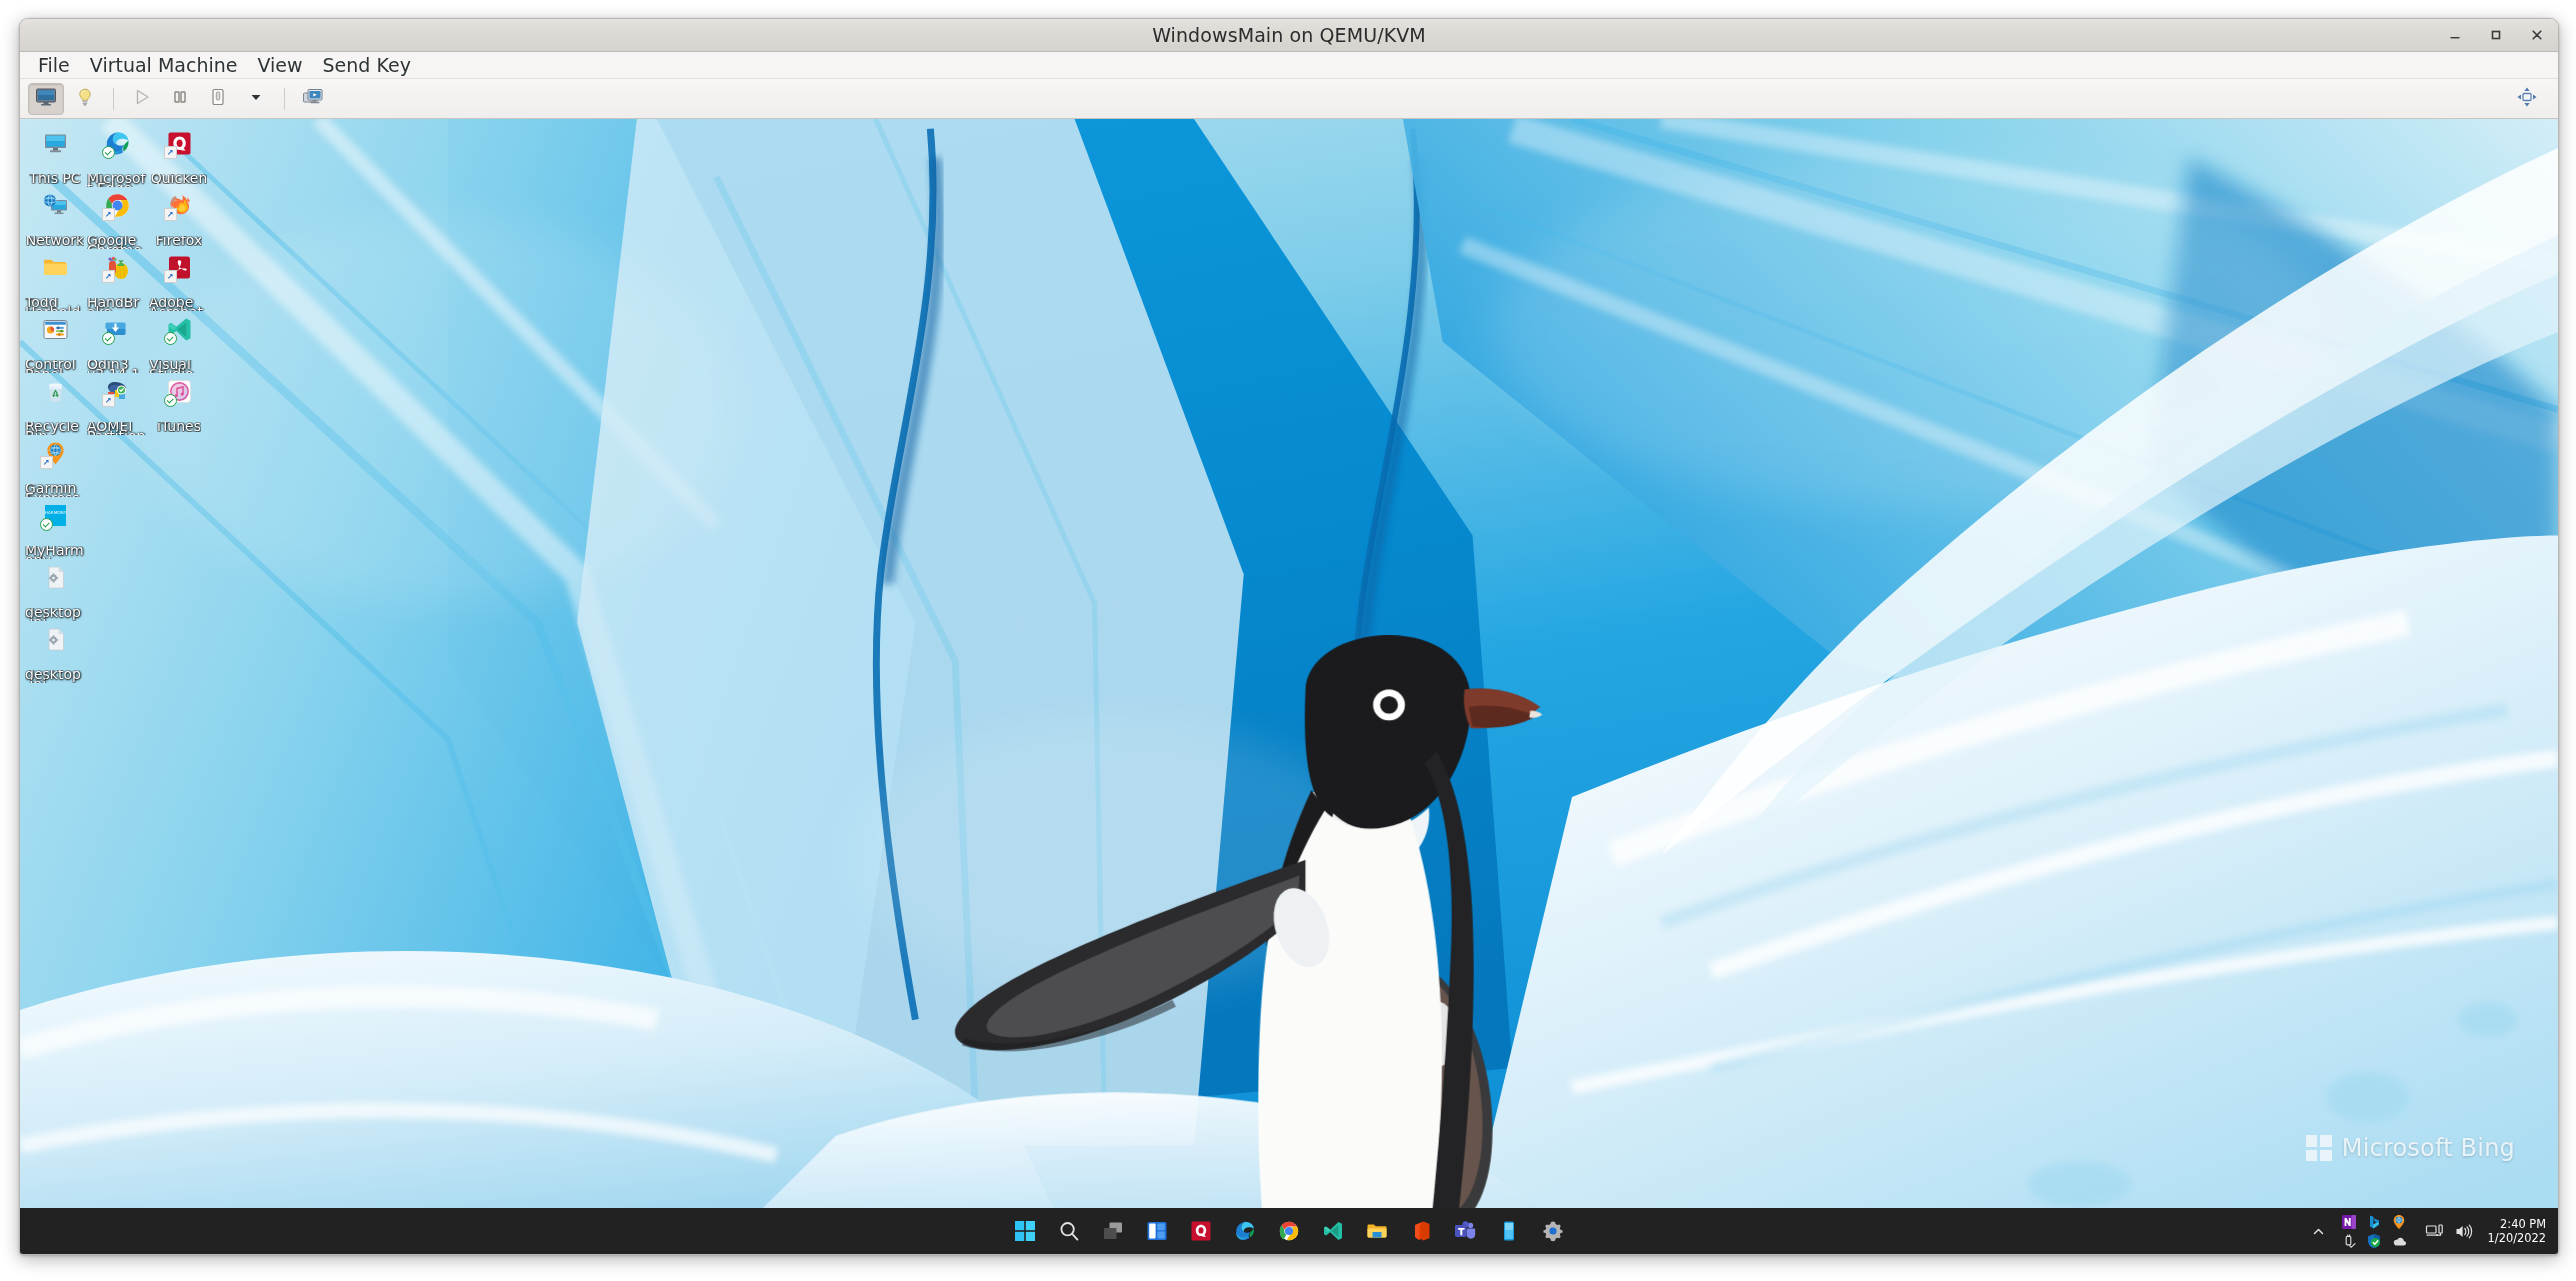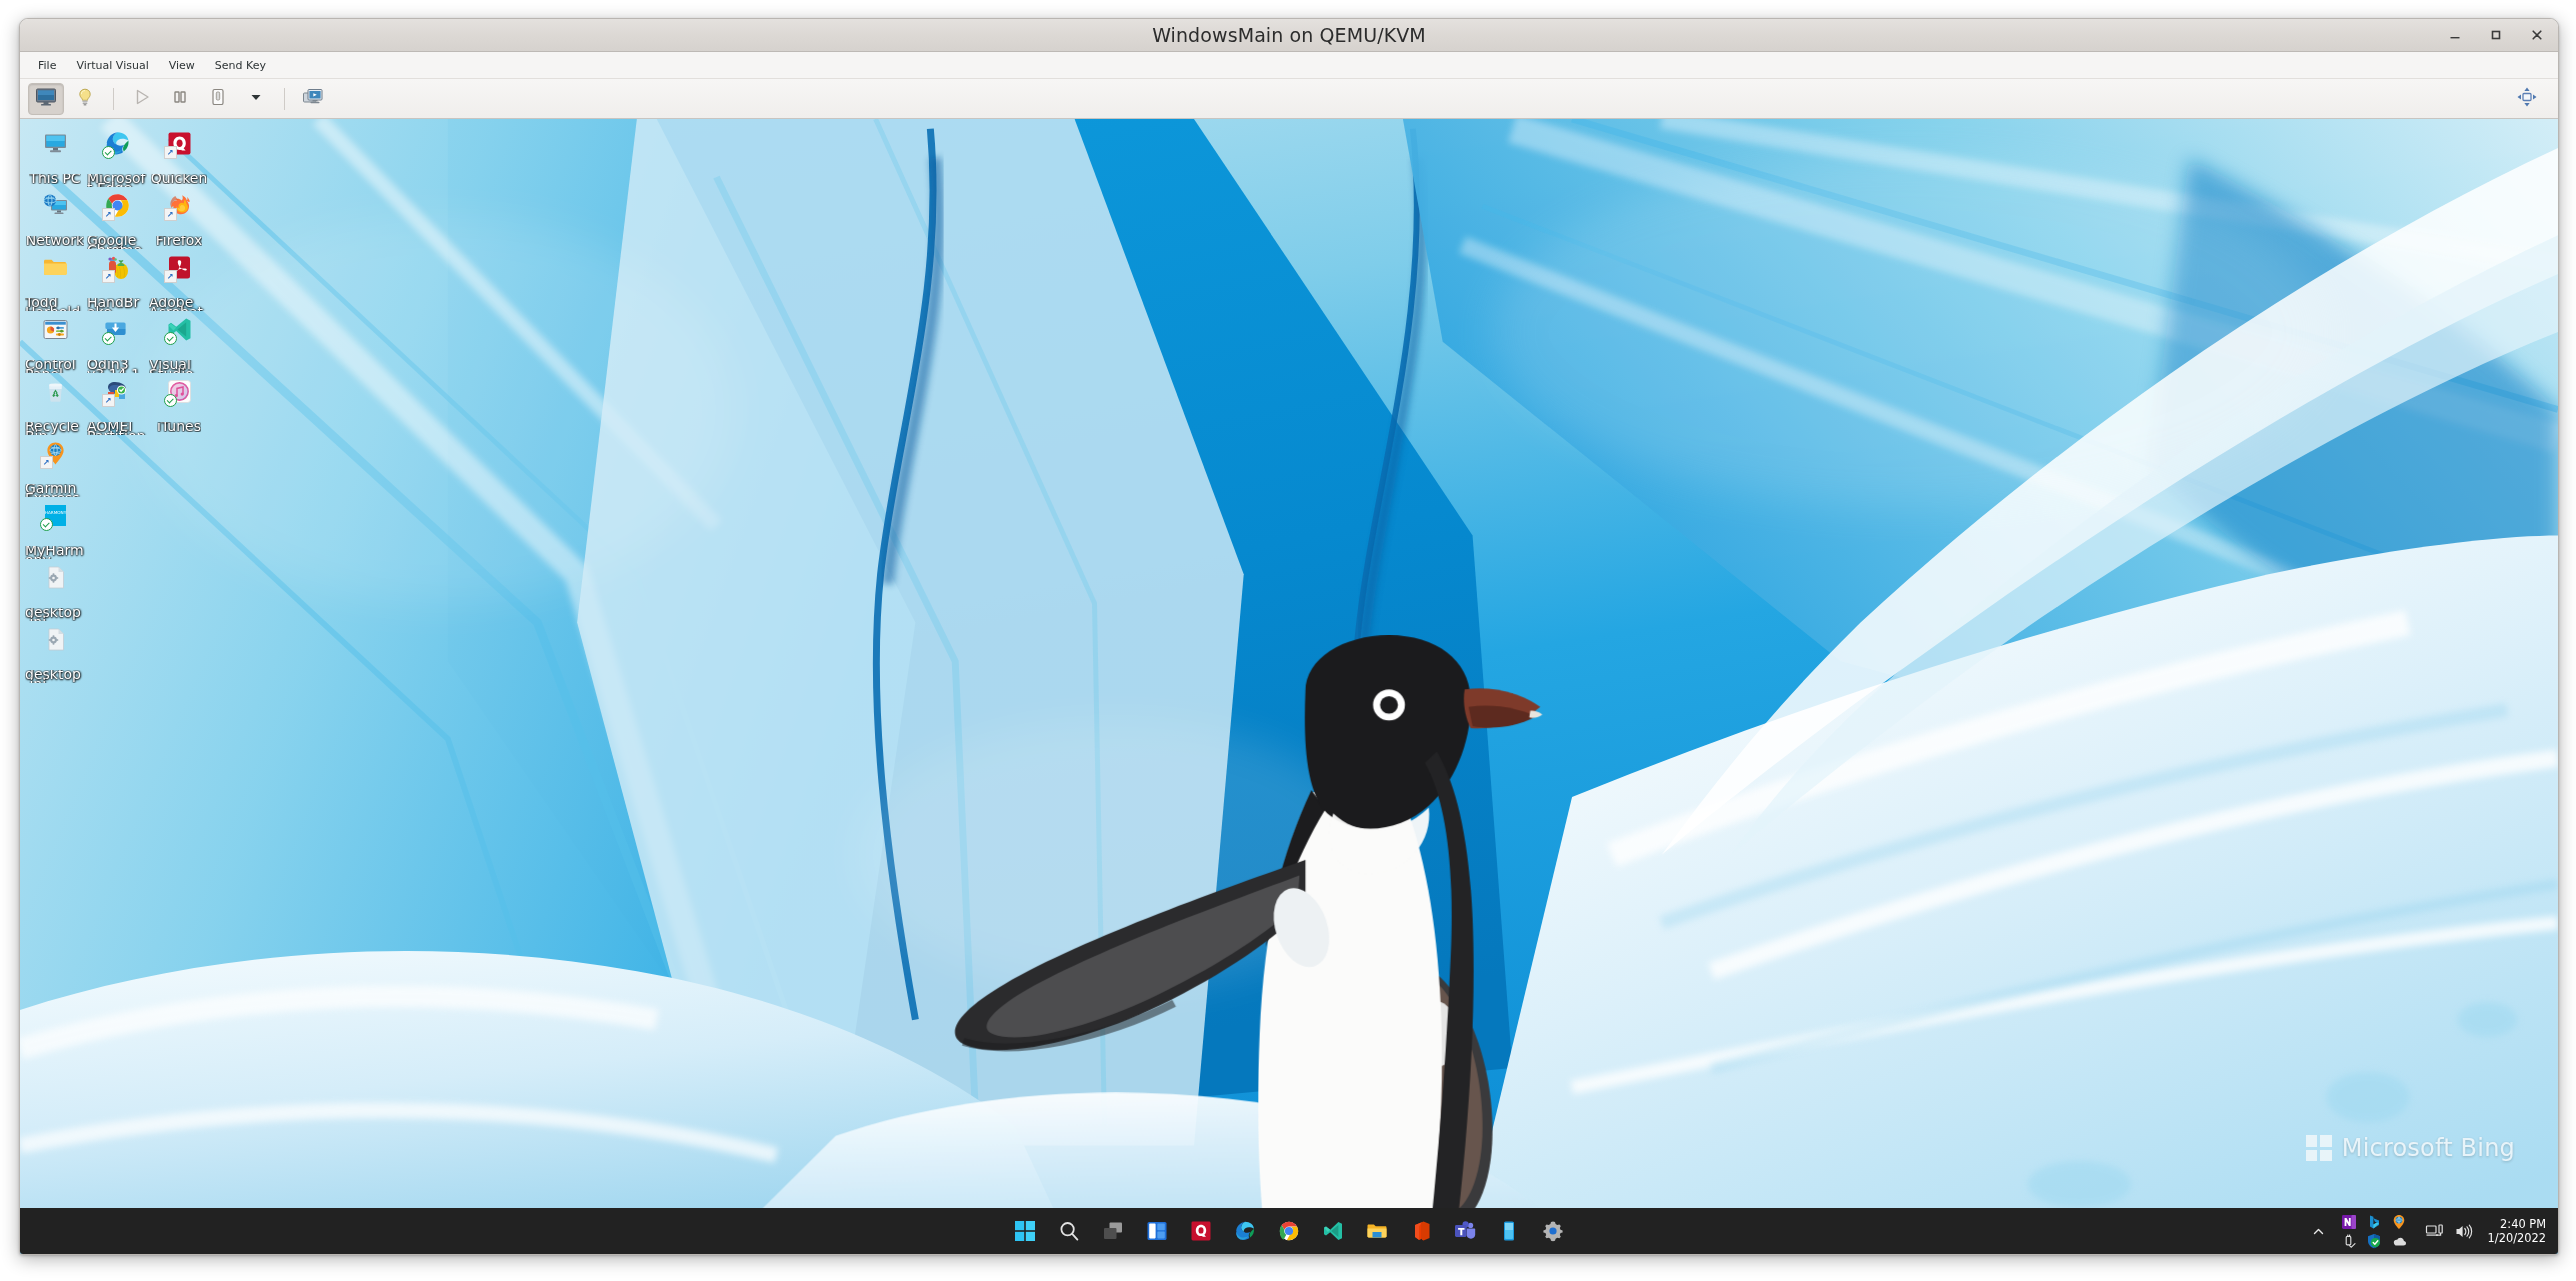--- a/index.html
+++ b/index.html
@@ -60,21 +60,21 @@
   #menubar {
     height: 26px;
     min-height: 26px;
     background: #f6f5f4;
     display: flex;
     align-items: center;
     padding-left: 8px;
     border-bottom: 1px solid #e2dfdc;
   }
   .menu-item {
-    font-size: 11px;
+    font-size: 19px;
     color: #2e3436;
     padding: 3px 10px;
     border-radius: 3px;
     white-space: nowrap;
   }
 
   
   #toolbar {
     height: 39px;
     min-height: 39px;
@@ -254,21 +254,21 @@
       <div class="win-btn">
         <svg width="14" height="14" viewBox="0 0 14 14">
             <path d="M3.2 3.2 L10.8 10.8 M10.8 3.2 L3.2 10.8" stroke="#3a3a3a" stroke-width="1.6" stroke-linecap="round"></path>
           </svg>
       </div>
     </div>
   </div>
 
   <div id="menubar">
     <div class="menu-item">File</div>
-    <div class="menu-item">Virtual Visual</div>
+    <div class="menu-item">Virtual Machine</div>
     <div class="menu-item">View</div>
     <div class="menu-item">Send Key</div>
   </div>
 
   <div id="toolbar">
 
     <div class="tb-btn active">
       <span>
         <svg width="22" height="20" viewBox="0 0 22 20">
           <rect x="1.5" y="2" width="19" height="13" rx="1.2" fill="#6f7d8c" stroke="#4c5560" stroke-width="1"></rect>

